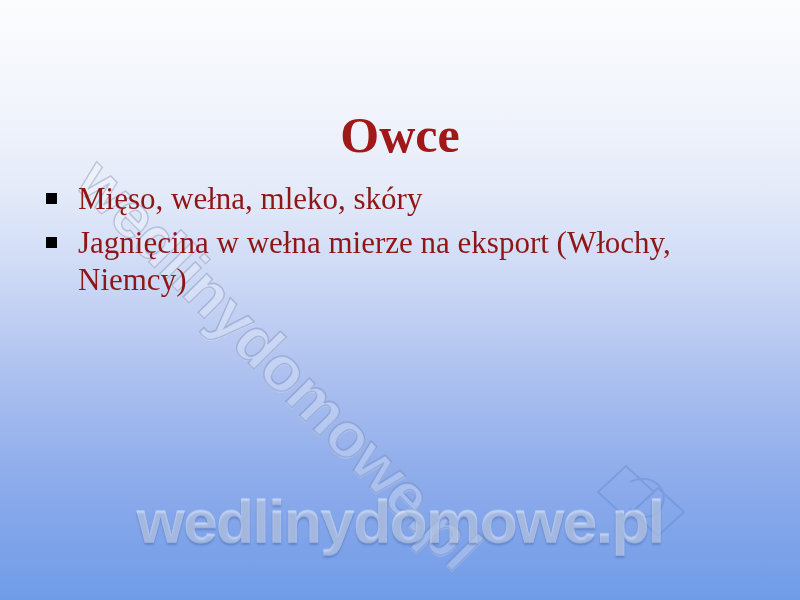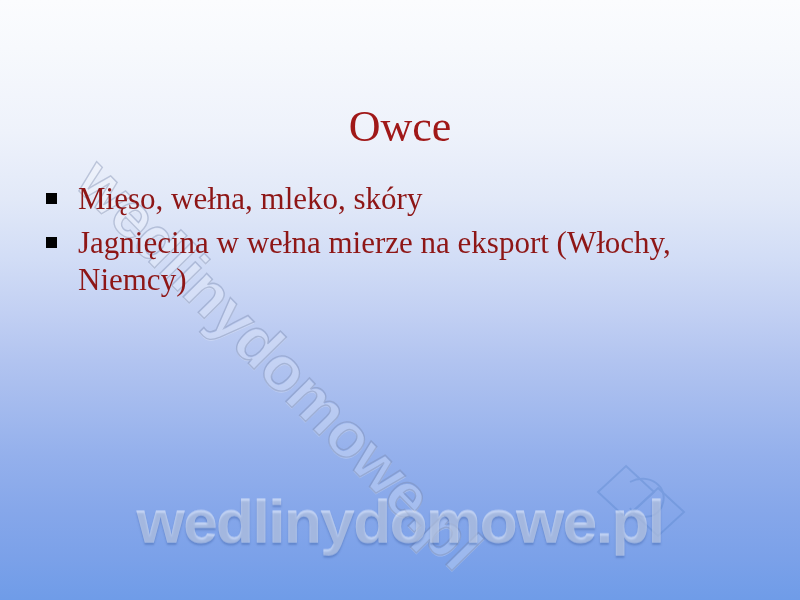--- a/index.html
+++ b/index.html
@@ -89,22 +89,22 @@
   }
 
   
   #title {
     position: absolute;
     left: 0;
     right: 0;
     top: 72px;
     text-align: center;
     font-family: "Liberation Serif", "DejaVu Serif", serif;
-    font-size: 44px;
-    font-weight: 400;
+    font-size: 50px;
+    font-weight: 700;
     color: #a01818;
     letter-spacing: 0px;
   }
 
   
   #bullets {
     position: absolute;
     left: 40px;
     top: 180px;
     width: 718px;

